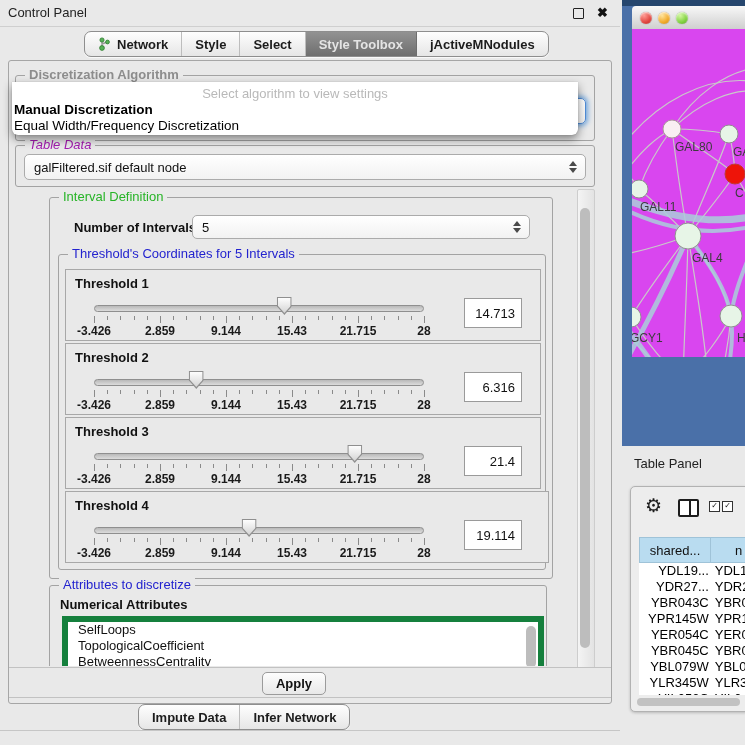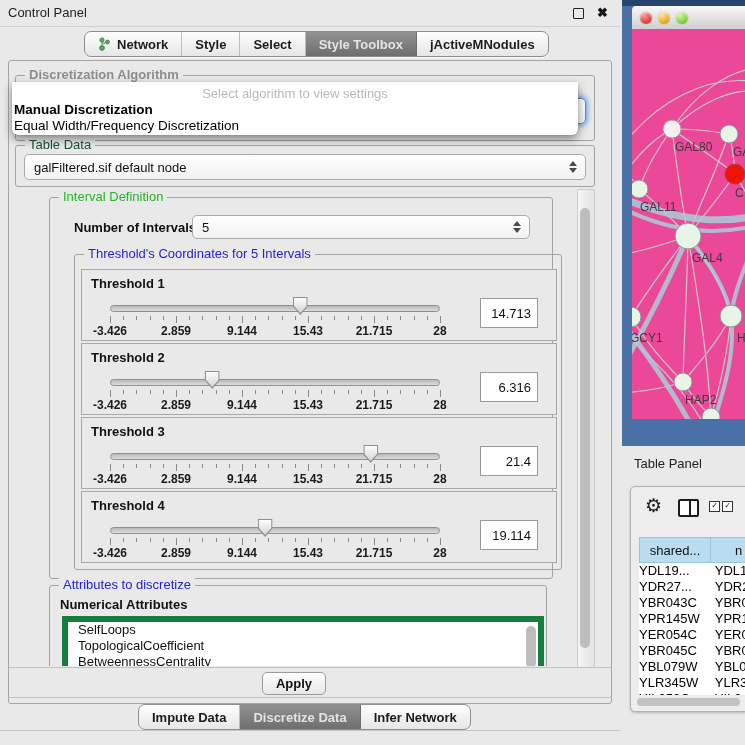--- a/index.html
+++ b/index.html
@@ -85,39 +85,39 @@
 
   
   #netwin{position:absolute;left:622px;top:0;width:123px;height:446px;background:#4a70a8;}
   #netwin .topedge{position:absolute;left:0;top:0;width:100%;height:6px;background:#26466e;}
   #net-titlebar{position:absolute;left:10px;top:6px;width:113px;height:23px;
                 background:linear-gradient(#f8f8f8,#cfcfcf);border-radius:4px 0 0 0;border-bottom:1px solid #9e9e9e;}
   .light{position:absolute;top:5.5px;width:12px;height:12px;border-radius:50%;box-shadow:inset 0 1px 2px rgba(255,255,255,.8),0 0 1px rgba(0,0,0,.5);}
   #light-red{left:8px;background:radial-gradient(circle at 35% 30%,#ff9a92,#e0443e 60%,#b1221d);}
   #light-yellow{left:26px;background:radial-gradient(circle at 35% 30%,#ffe39a,#f0a927 60%,#c07f0e);}
   #light-green{left:44px;background:radial-gradient(circle at 35% 30%,#d3f7a0,#7fd13f 60%,#4e9d1a);}
-  #netcanvas{position:absolute;left:10px;top:29px;width:113px;height:390px;background:#ec4899;overflow:hidden;}
+  #netcanvas{position:absolute;left:10px;top:29px;width:113px;height:328px;background:#d946ef;overflow:hidden;}
 
   
   #tp-title{position:absolute;left:634px;top:456px;font-size:13px;color:#222;}
   #tblwin{position:absolute;left:630px;top:486px;width:115px;height:224px;background:#ededed;
           border:1px solid #b2b2b2;border-radius:5px 0 0 5px;box-shadow:0 1px 3px rgba(0,0,0,.2);}
   #tbl-toolbar{position:absolute;left:0;top:0;width:100%;height:44px;}
   #gear-ic{position:absolute;left:14px;top:8px;font-size:19px;color:#1d1d1d;line-height:22px;}
   #cols-ic{position:absolute;left:47px;top:12px;width:17px;height:14px;border:2px solid #1d1d1d;border-radius:2px;background:#fff;}
   #cols-ic::after{content:'';position:absolute;left:50%;top:0;bottom:0;width:2px;background:#1d1d1d;}
   .chk{position:absolute;top:14px;width:9px;height:9px;border:1.4px solid #333;background:#fff;font-size:8px;line-height:8px;text-align:center;color:#111;}
   #chk1{left:78px;} #chk2{left:91px;}
   #tbl-header{position:absolute;left:8px;top:50px;height:26px;display:flex;}
   .hcell{background:#b9dcf0;border:1px solid #9fc3d8;box-sizing:border-box;font-size:13px;color:#111;
          display:flex;align-items:center;justify-content:center;}
   #hc1{width:72px;} #hc2{width:120px;justify-content:flex-start;padding-left:24px;border-left:none;}
   #tbl-rows{position:absolute;left:8px;top:76px;width:192px;height:132px;overflow:hidden;background:#fff;}
   .trow{display:flex;height:16px;line-height:16px;font-size:13px;color:#000;}
-  .tc1{width:72px;text-align:left;}
+  .tc1{width:72px;text-align:right;}
   .tc2{width:120px;padding-left:6px;}
   #hsb{position:absolute;left:6px;top:211px;width:103px;height:8px;background:#c2c2c2;border-radius:4px;}
 
   
   #cp-bottomline{position:absolute;left:0;top:730px;width:620px;height:1px;background:#c6c6c6;}
 </style>
 </head>
 <body>
 
 <div id="root">
@@ -162,21 +162,21 @@
         <span class="group-label glabel-dim">Discretization Algorithm</span>
         <div class="combo focusring" style="left:8px;top:22px;width:562px;height:26px;">
           <span class="updown">
               <span class="tri-up"></span>
               <span class="tri-dn"></span>
             </span>
         </div>
       </div>
 
       <div class="group" style="left:6px;top:84px;width:578px;height:40px;">
-        <span class="group-label" style="color:#14532d;">Table Data</span>
+        <span class="group-label" style="color:#a21caf;font-style:italic;">Table Data</span>
         <div class="combo" style="left:8px;top:8px;width:562px;height:26px;">
           <span>galFiltered.sif default node</span>
           <span class="updown">
               <span class="tri-up"></span>
               <span class="tri-dn"></span>
             </span>
         </div>
       </div>
 
       <div id="viewport">
@@ -186,21 +186,21 @@
 
           <span class="abs" style="left:24px;top:22px;font-size:13px;font-weight:bold;color:#111;">Number of Intervals</span>
           <div class="combo" style="left:142px;top:17px;width:338px;height:24px;">
             <span>5</span>
             <span class="updown">
                 <span class="tri-up"></span>
                 <span class="tri-dn"></span>
               </span>
           </div>
 
-          <div class="group" style="left:8px;top:56px;width:486px;height:314px;margin-left:16px;">
+          <div class="group" style="left:8px;top:56px;width:486px;height:314px;">
             <span class="group-label glabel-blue">Threshold's Coordinates for 5 Intervals</span>
 
             <div class="tcard" style="top:14px;">
               <span class="tc-title">Threshold 1</span>
               <div class="trackwrap">
                   <div class="track"></div>
                 <div class="thumb" style="left: 57.7%;"></div>
                 </div>
               <div class="ticks">
                   <i class="major" style="left: 0%;"></i>
@@ -324,21 +324,21 @@
                   <span style="left: 0%;">-3.426</span>
                   <span style="left: 20%;">2.859</span>
                   <span style="left: 40%;">9.144</span>
                   <span style="left: 60%;">15.43</span>
                   <span style="left: 80%;">21.715</span>
                   <span style="left: 100%;">28</span>
                 </div>
               <div class="valbox">21.4</div>
             </div>
 
-            <div class="tcard" style="top:236px;">
+            <div class="tcard" style="top:236px;padding-left:8px;">
               <span class="tc-title">Threshold 4</span>
               <div class="trackwrap">
                   <div class="track"></div>
                 <div class="thumb" style="left: 47%;"></div>
                 </div>
               <div class="ticks">
                   <i class="major" style="left: 0%;"></i>
                   <i style="left: 4%;"></i>
                   <i style="left: 8%;"></i>
                   <i style="left: 12%;"></i>
@@ -397,23 +397,20 @@
       </div>
 
       <div id="apply-strip">
         <div id="apply-btn">Apply</div>
       </div>
     </div>
 
     <div class="seg-bar" style="left:138px;top:704px;text-align:right;">
       <div class="seg">
         <span>Impute Data</span>
-      </div>
-      <div class="seg sel">
-        <span>Discretize Data</span>
       </div>
       <div class="seg">
         <span>Infer Network</span>
       </div>
     </div>
     <div id="cp-bottomline"></div>
 
     <div id="popup">
       <div class="ph">Select algorithm to view settings</div>
       <div class="opt1">Manual Discretization</div>

